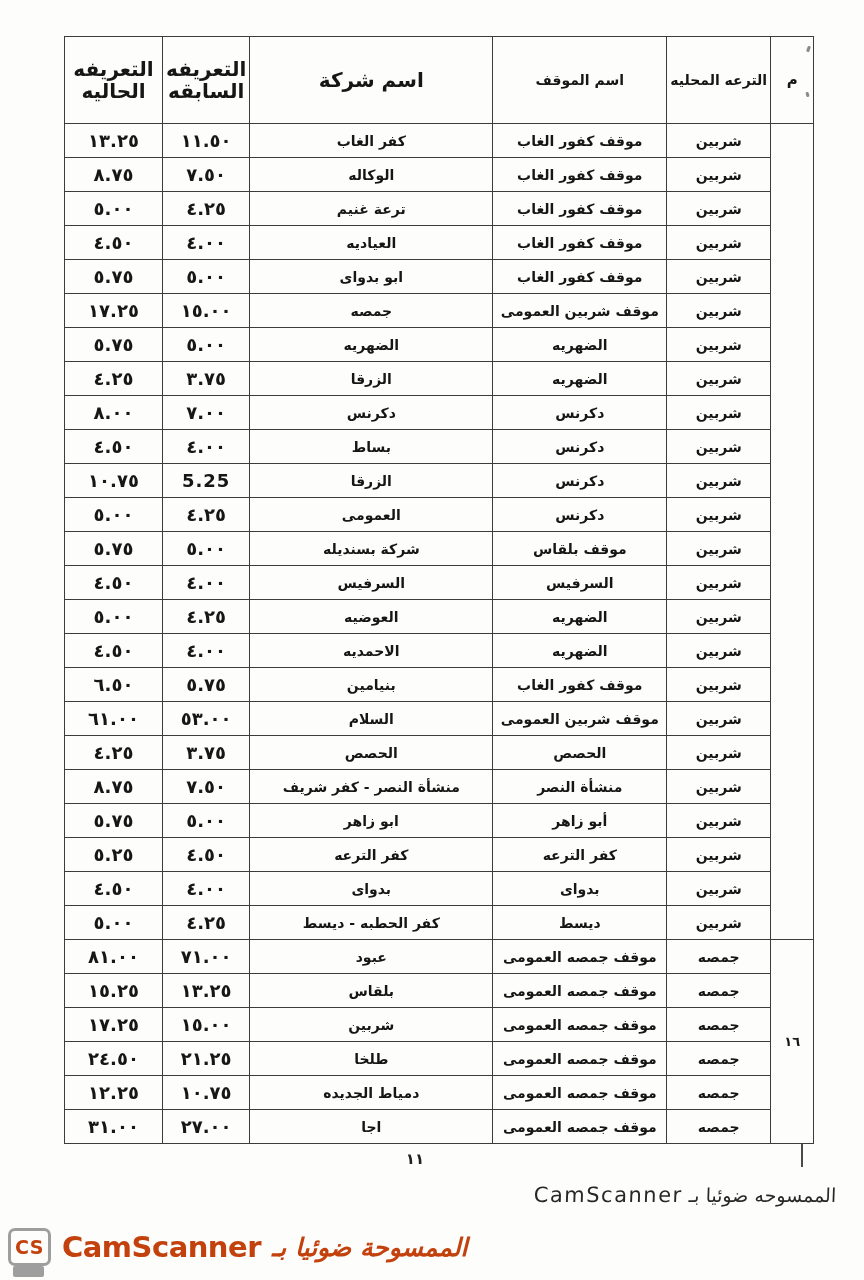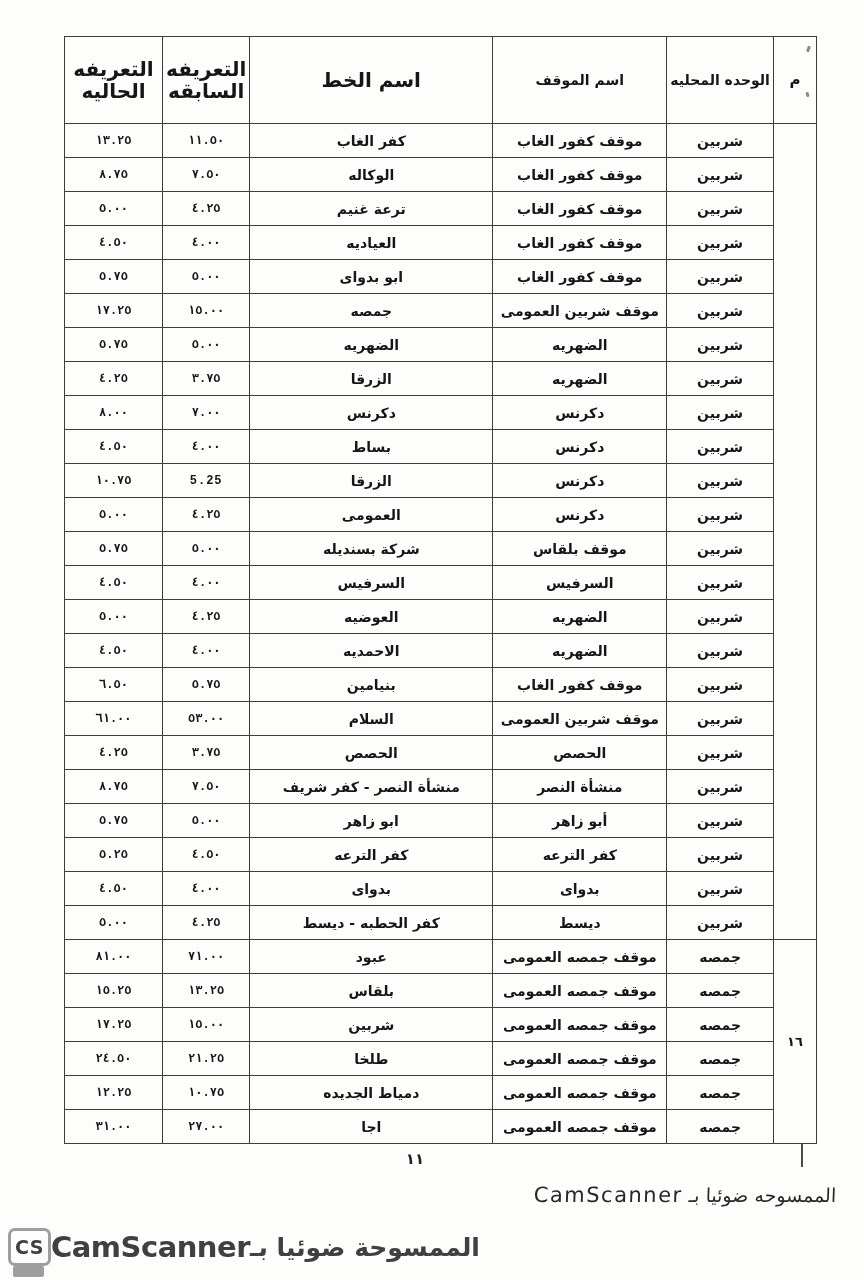--- a/index.html
+++ b/index.html
@@ -24,53 +24,53 @@
     font-weight:700;color:#161616;
     overflow:hidden;white-space:nowrap;
   }
   table.tariff{border:1.5px solid #333;}
   thead th{height:86px;font-size:14px;background:#fdfdfc;}
   th.c-line{font-size:20px;}
   th.c-m{font-size:15px;}
   th.two-line div{line-height:22px;font-size:20px;}
   tbody tr{height:34px;}
   tbody td{font-size:14px;}
-  td.c-num{font-size:12px;letter-spacing:1px;font-family:Liberation Mono, monospace;}
+  td.c-num{font-size:18px;letter-spacing:1px;}
   td.m-cell{vertical-align:top;padding-top:3px;font-size:13px;}
 
   
   .page-number{
     position:absolute;left:47px;top:1150px;width:736px;
     text-align:center;font-size:15px;font-weight:700;color:#222;
   }
   .wm-hand{
     position:absolute;left:510px;top:1183px;width:350px;
     direction:rtl;text-align:center;color:#272727;
     font-size:19px;letter-spacing:.5px;
     transform:skewX(-2deg);
   }
   .wm-hand .wm-brand{
     font-size:21px;letter-spacing:1.5px;font-weight:400;
   }
   .wm-footer{
     position:absolute;left:8px;top:1224px;height:46px;
-    display:flex;align-items:center;gap:0;color:#404040;
+    display:flex;align-items:center;gap:11px;color:#c2410c;
   }
   .cs-logo{
     position:relative;width:37px;height:32px;
     border:3.5px solid #9e9e9e;border-radius:7px;
     display:flex;align-items:center;justify-content:center;
     font-size:19px;font-weight:700;letter-spacing:.5px;
   }
   .cs-tab{
     position:absolute;left:2px;bottom:-14px;
     width:31px;height:11px;background:#9e9e9e;border-radius:2px;
   }
   .wm-footer-brand{font-size:29px;font-weight:700;letter-spacing:-.5px;}
-  .wm-footer-ar{font-size:25px;font-weight:600;direction:rtl;}
+  .wm-footer-ar{font-size:25px;font-weight:600;direction:rtl;font-style:italic;}
 
   
   .tail-line{
     position:absolute;left:801px;top:1144px;width:1.5px;height:23px;
     background:#4a4a4a;
   }
   .speck{position:absolute;background:#8a8a8a;border-radius:1px;}
   .speck1{left:807px;top:46px;width:3px;height:6px;transform:rotate(20deg);}
   .speck2{left:806px;top:92px;width:3px;height:5px;transform:rotate(-15deg);}
 </style>
@@ -84,23 +84,23 @@
       <col style="width:43px">
       <col style="width:92px">
       <col style="width:174px">
       <col style="width:243px">
       <col style="width:86px">
       <col style="width:98px">
     </colgroup>
     <thead>
       <tr>
         <th class="c-m">م</th>
-        <th class="c-unit">الوحده المحليه</th>
+        <th class="c-unit">الترعه المحليه</th>
         <th class="c-stop">اسم الموقف</th>
-        <th class="c-line">اسم الخط</th>
+        <th class="c-line">اسم شركة</th>
         <th class="two-line">
           <div>التعريفه</div>
           <div>السابقه</div>
         </th>
         <th class="two-line">
           <div>التعريفه</div>
           <div>الحاليه</div>
         </th>
       </tr>
     </thead>

